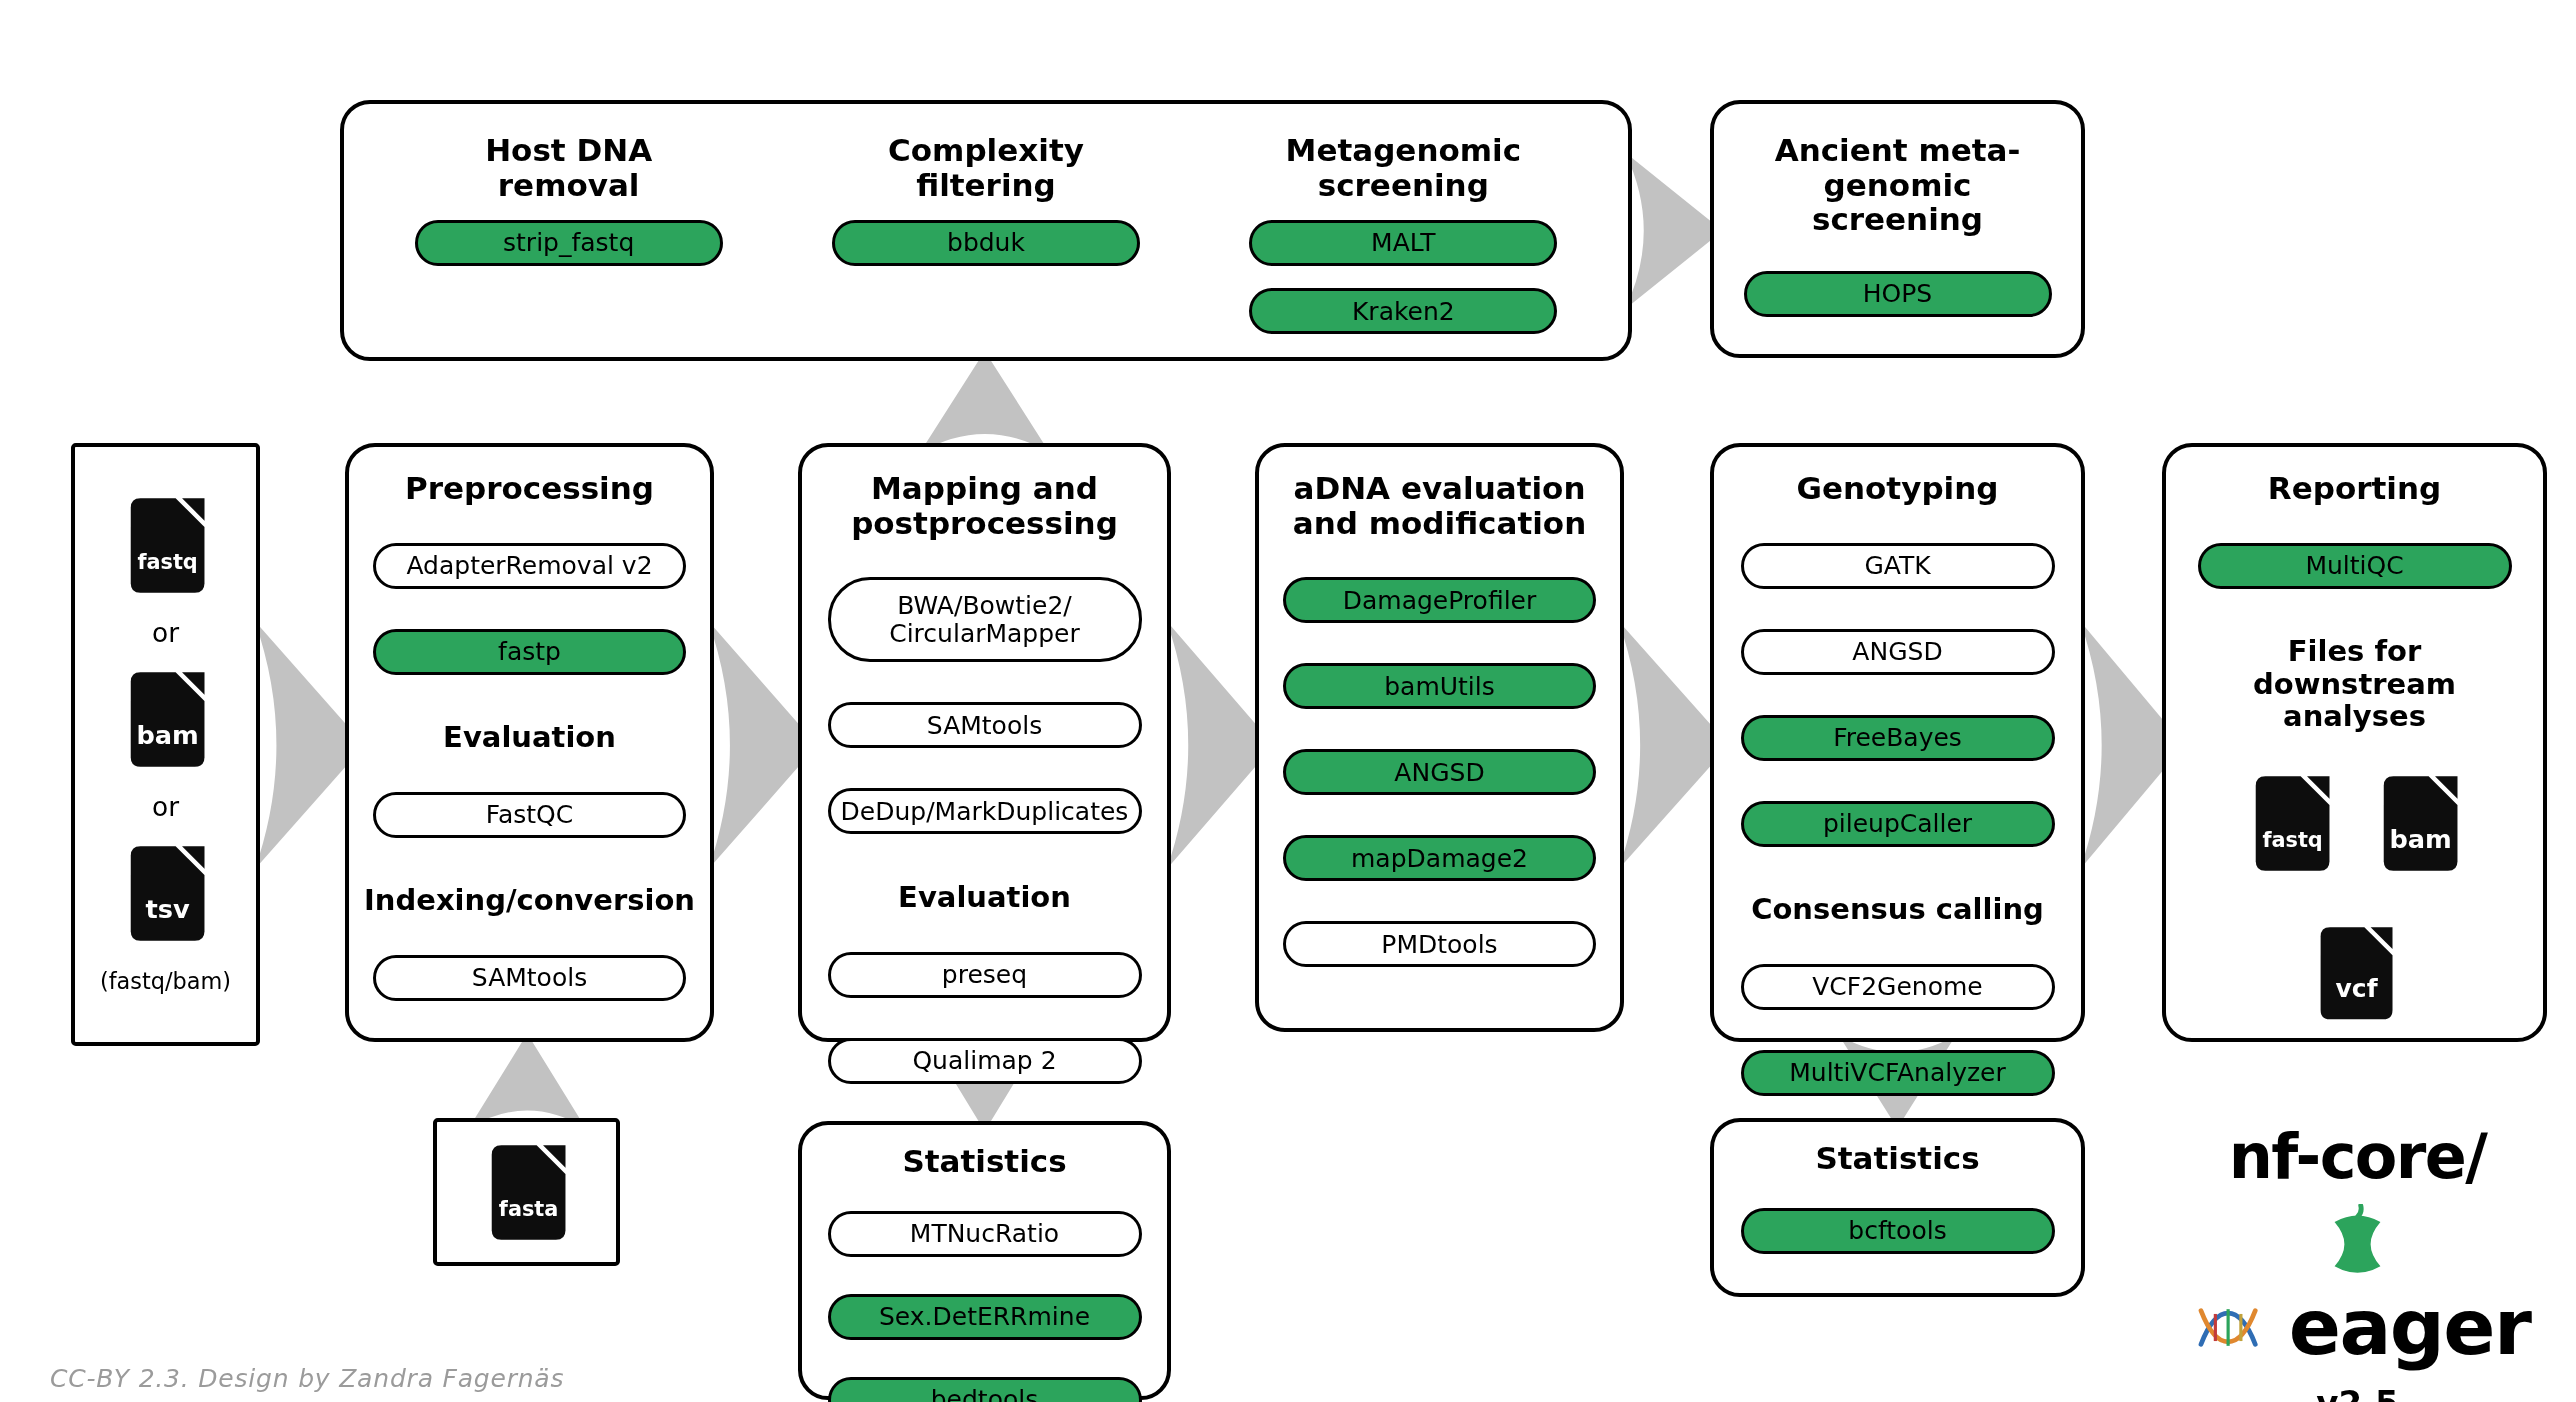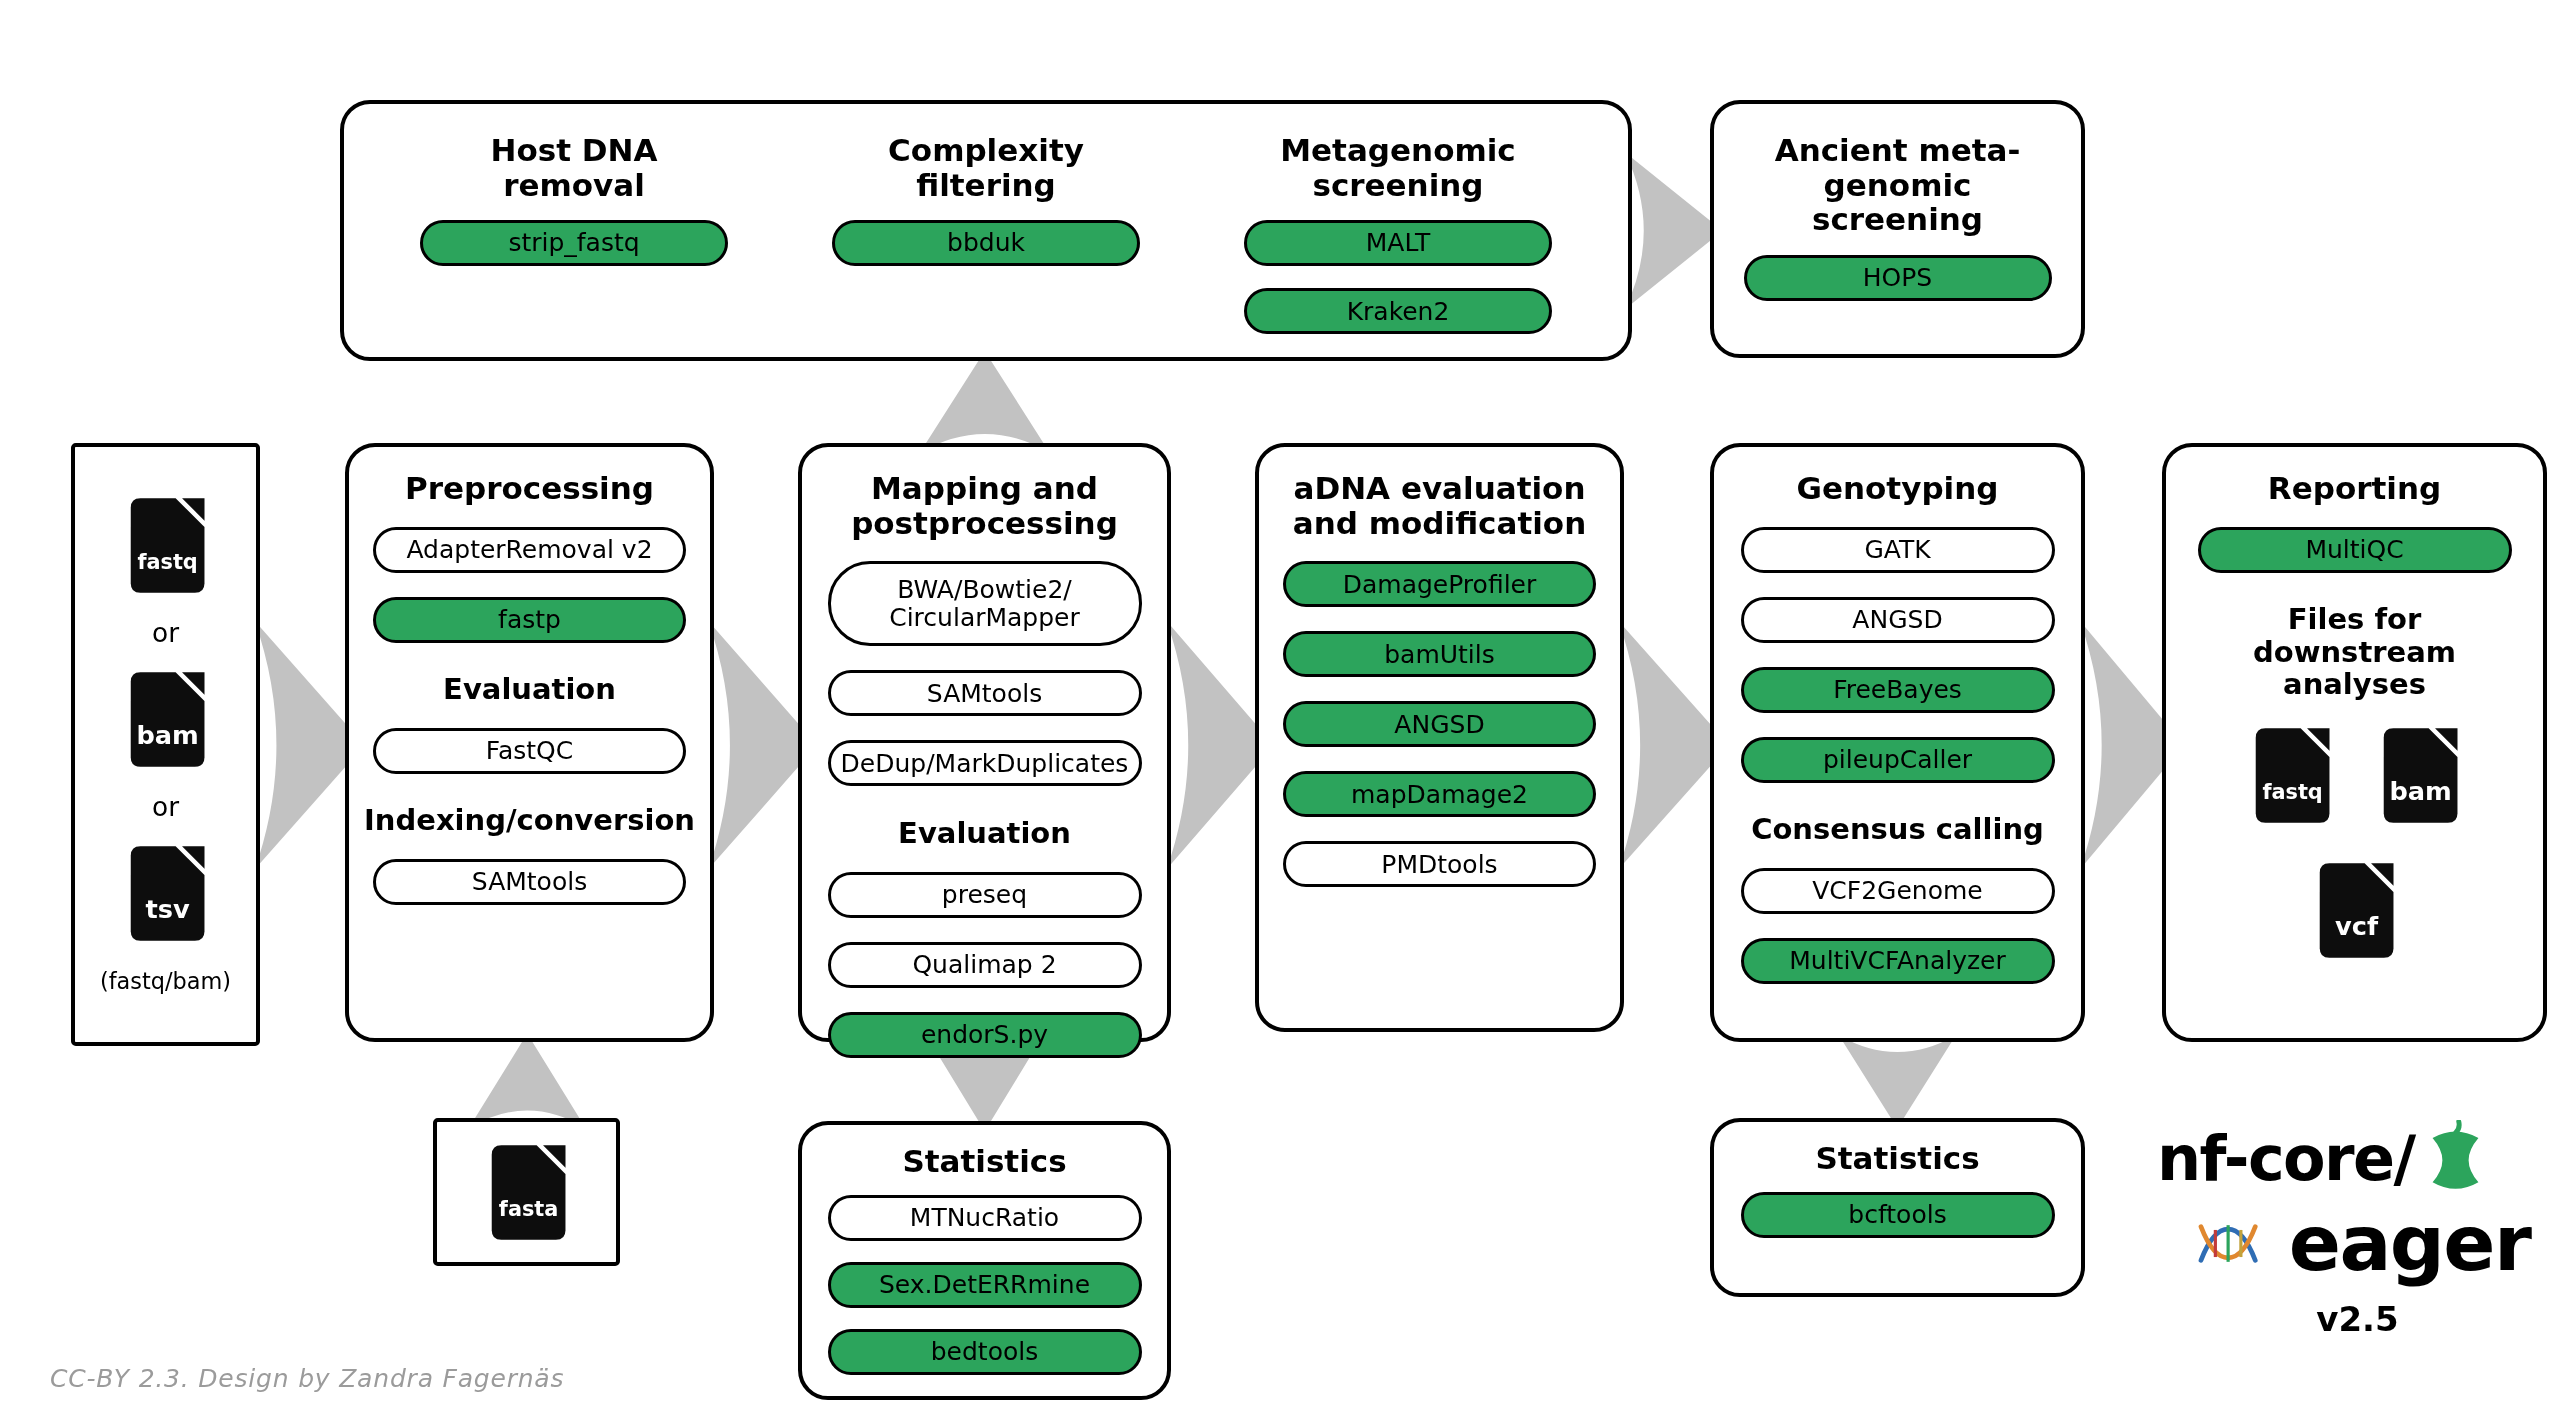--- a/index.html
+++ b/index.html
@@ -30,20 +30,21 @@
   .box{
     position:absolute;
     background:#fff;
     border:4.8px solid #000;
     border-radius:30px;
     display:flex;
     flex-direction:column;
     align-items:center;
     padding:24px 24px 16px;
     z-index:1;
+    gap:16px;
   }
   .box.plain{
     border-width:4px;
     border-radius:4.8px;
   }
   .box-title{
     font-size:31px;
     font-weight:bold;
     text-align:center;
     line-height:1.12;
@@ -118,20 +119,21 @@
   
   .logo{
     position:absolute;
     width:401px;
     z-index:1;
   }
   .logo-row1{
     display:flex;
     align-items:center;
     gap:11.2px;
+    flex-direction:column;
   }
   .logo-prefix{
     font-size:62px;
     font-weight:bold;
     letter-spacing:-1.6px;
   }
   .logo-row2{
     display:flex;
     align-items:center;
     gap:16px;

